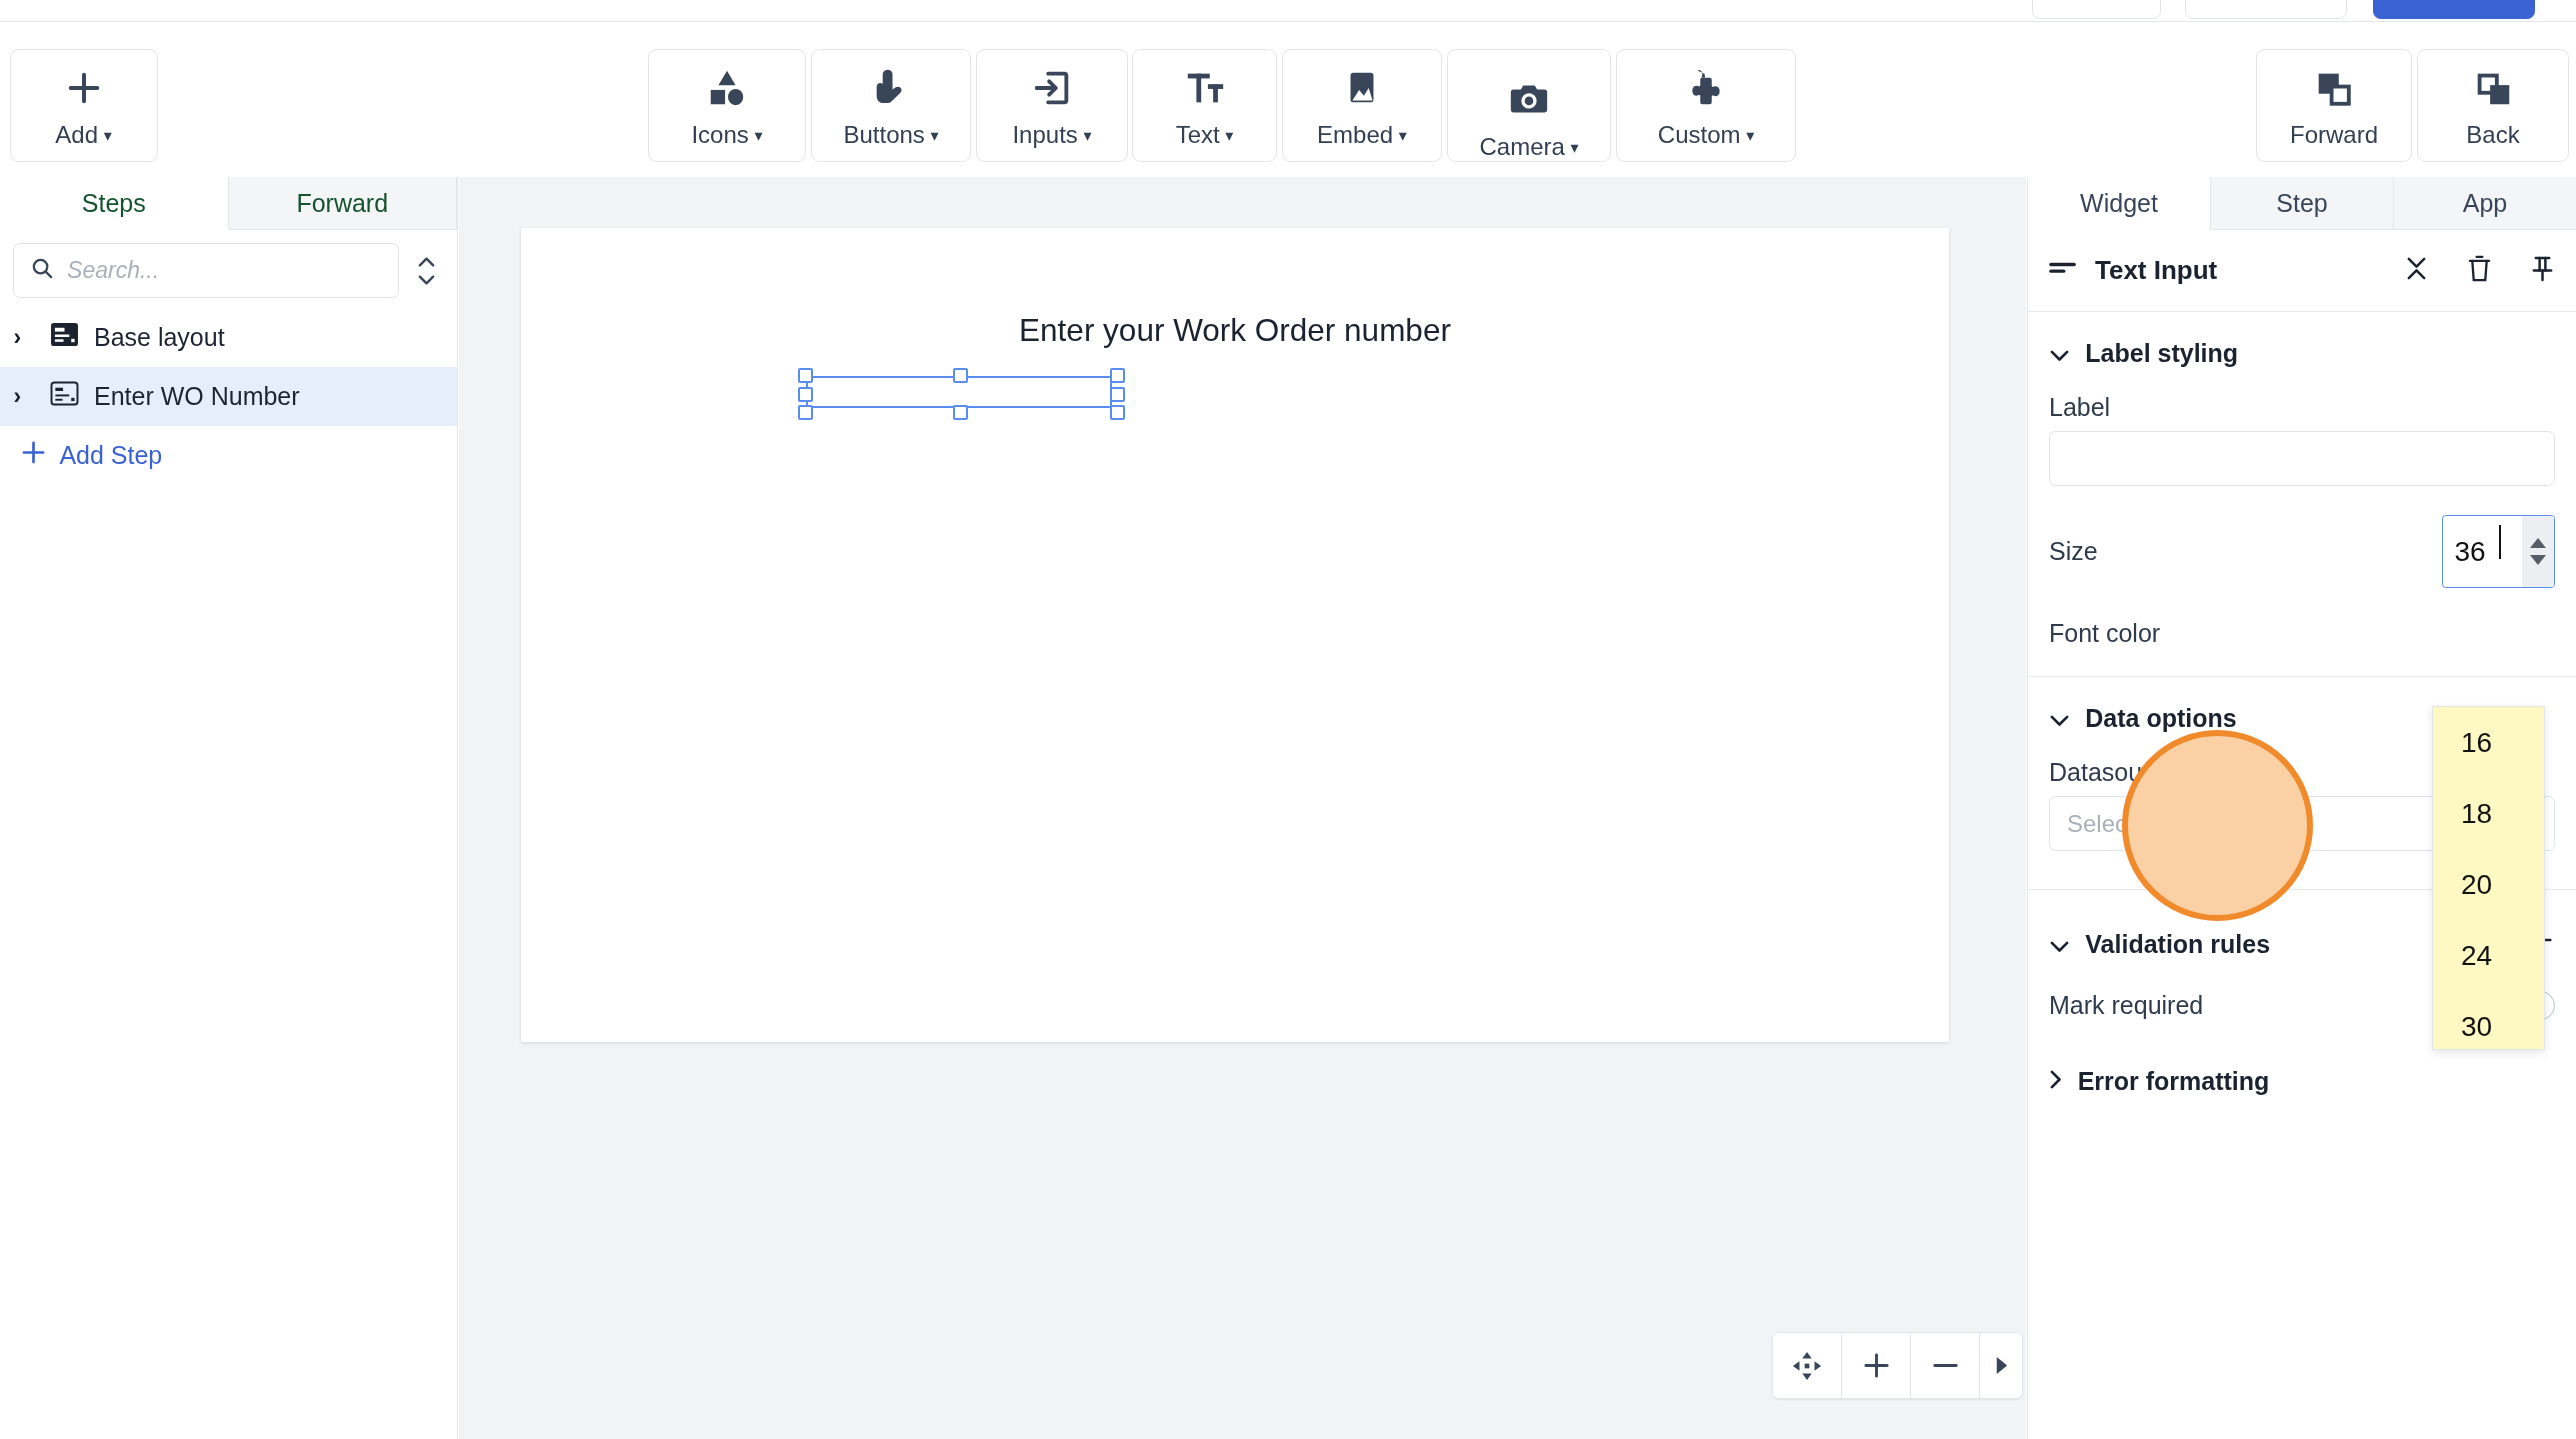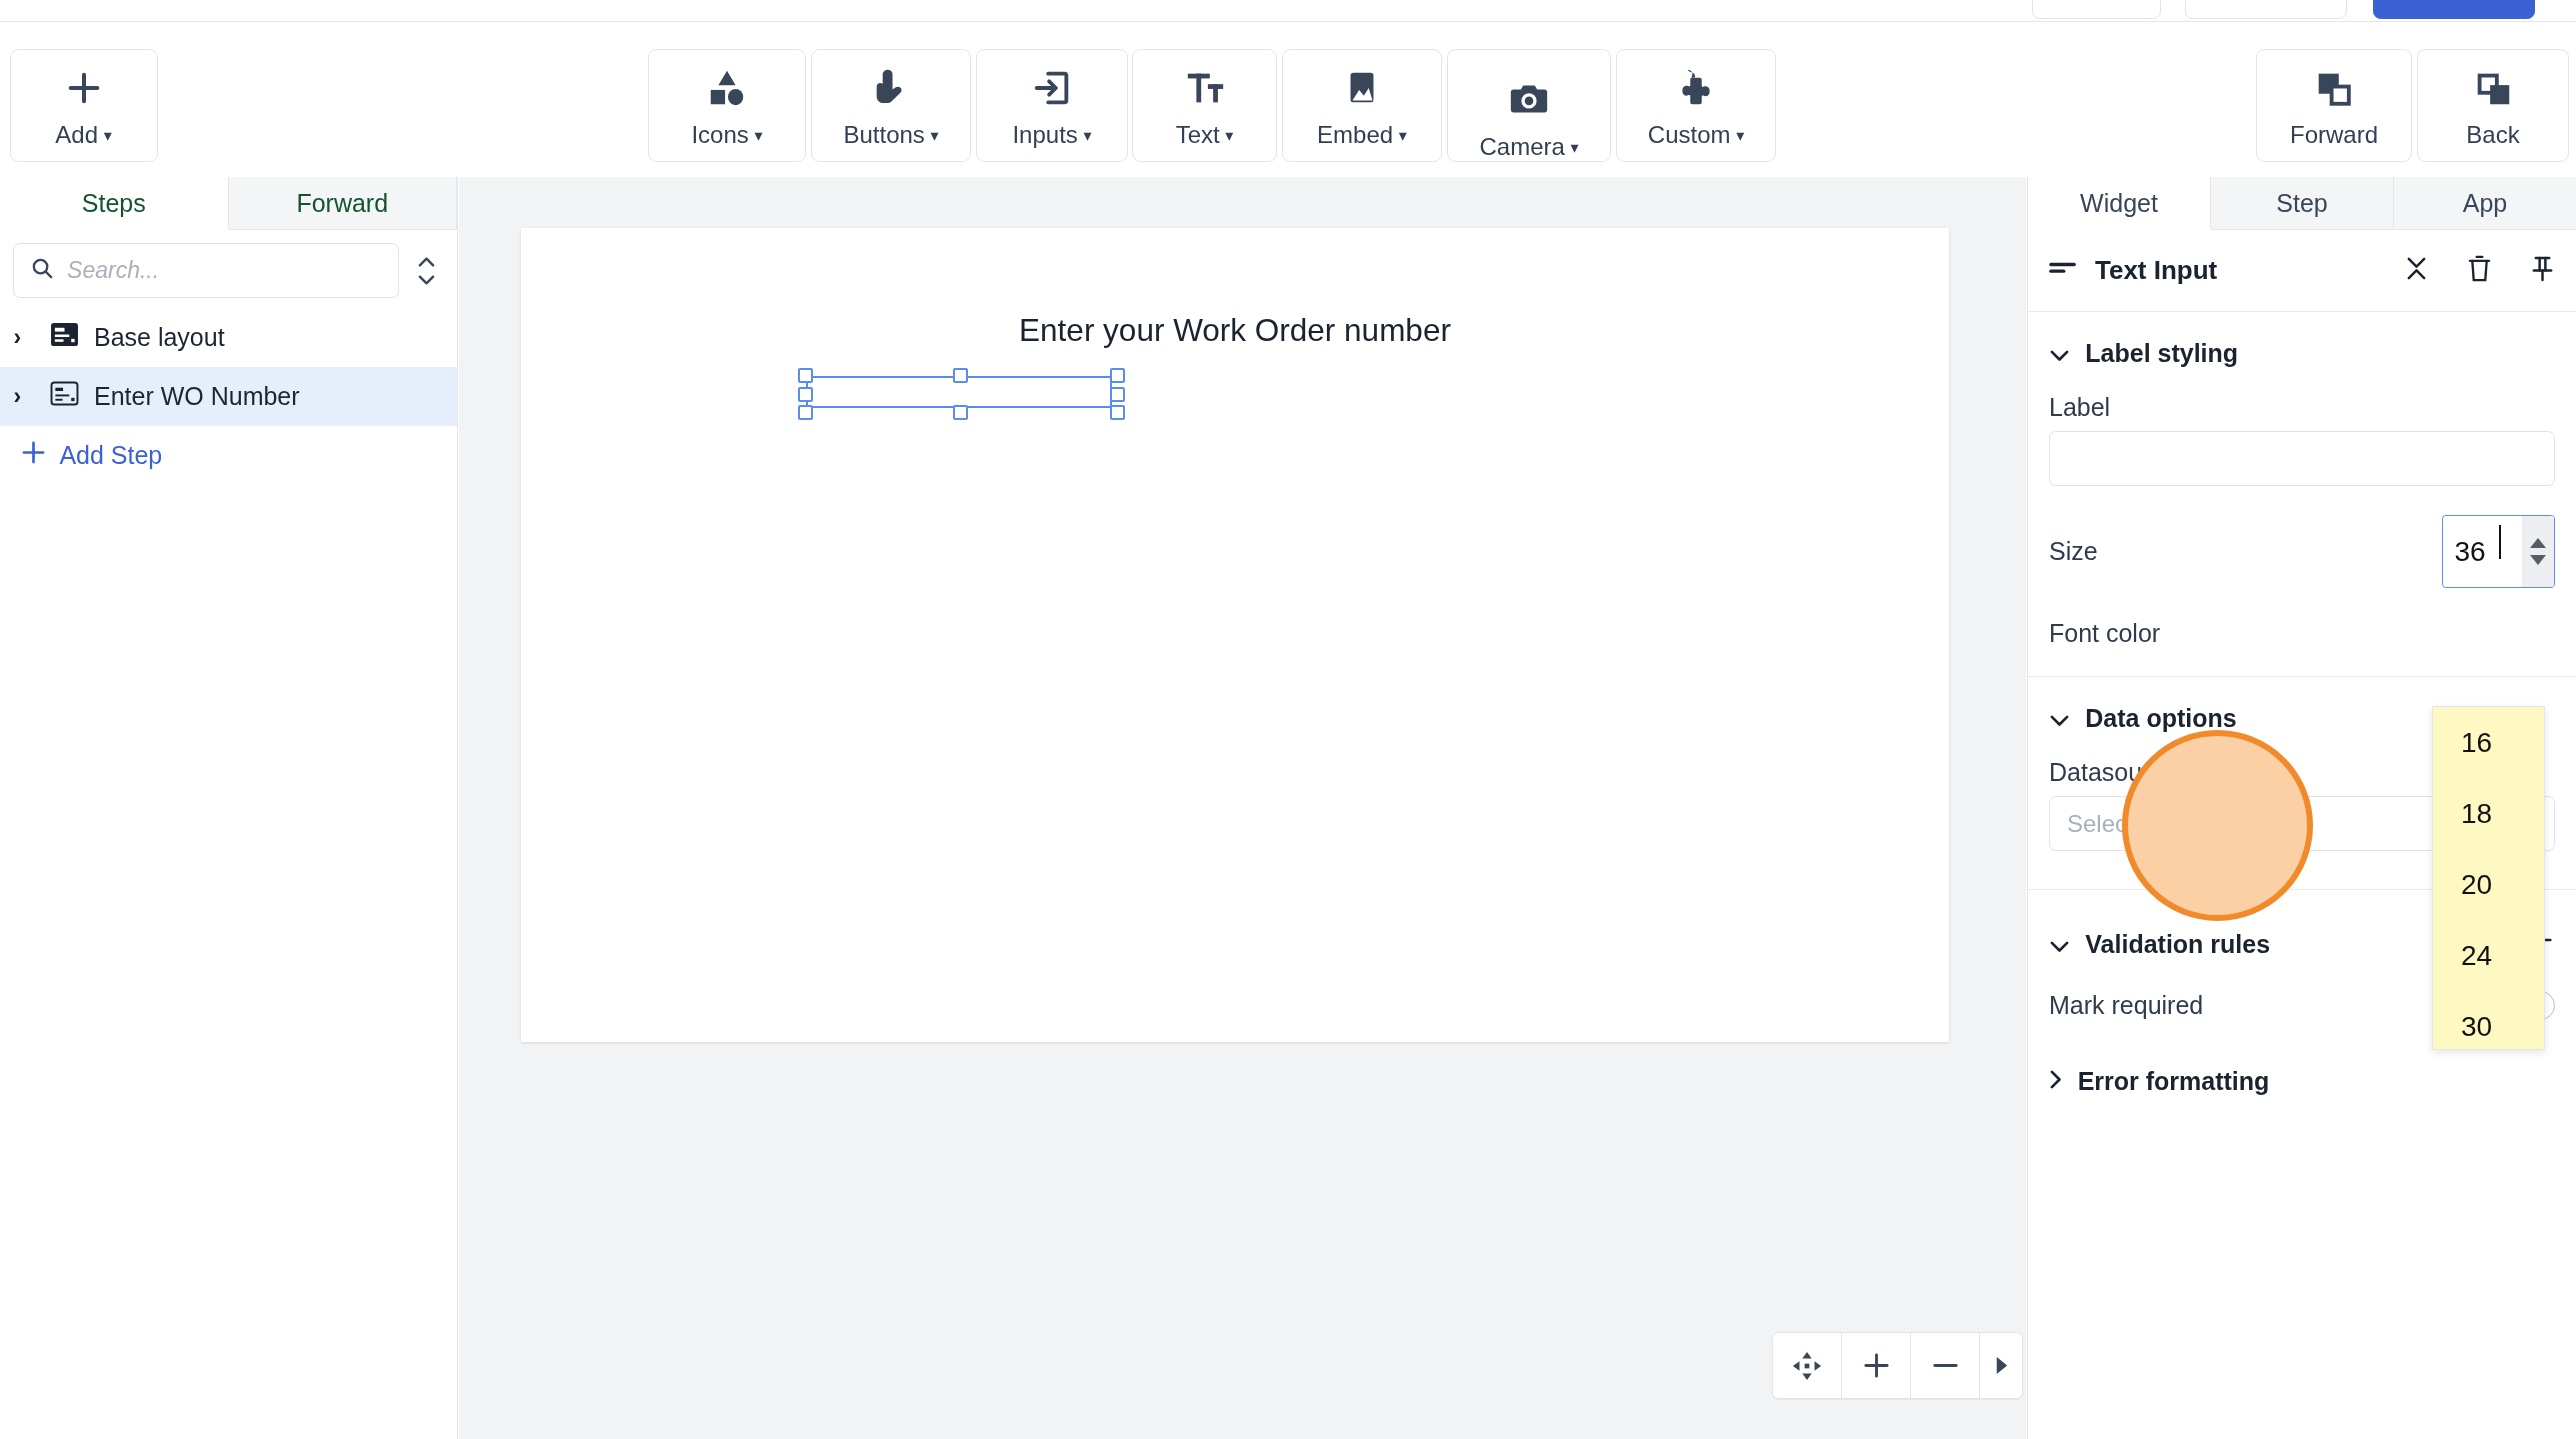--- a/index.html
+++ b/index.html
@@ -48,21 +48,21 @@
   }
   .caret { display:inline-block; margin-left:5.7px; font-size:16px; vertical-align:1.9px;}
 
   #add-card  { left: 9.5px;   width: 148px; }
   #g-icons   { left: 648px;  width: 158px; }
   #g-buttons { left: 811px;  width: 160px; }
   #g-inputs  { left: 976px; width: 152px; }
   #g-text    { left: 1132px; width: 145px; }
   #g-embed   { left: 1282px; width: 160px; }
   #g-camera  { left: 1447px; width: 164px; justify-content: flex-end; }
-  #g-custom  { left: 1616px; width: 160px; }
+  #g-custom  { left: 1616px; width: 180px; }
   #g-forward { left: 2256px; width: 156px; }
   #g-back    { left: 2417px; width: 152px; }
 
   
   #sidebar {
     position: absolute; left: 0; top: 177px; width: 458px; height: 1263px;
     background: #ffffff; border-right: 1px solid #e3e6ea;
   }
   #side-tabs { display: flex; height: 53px; border-bottom: 1px solid #e3e6ea; }
   .side-tab {

